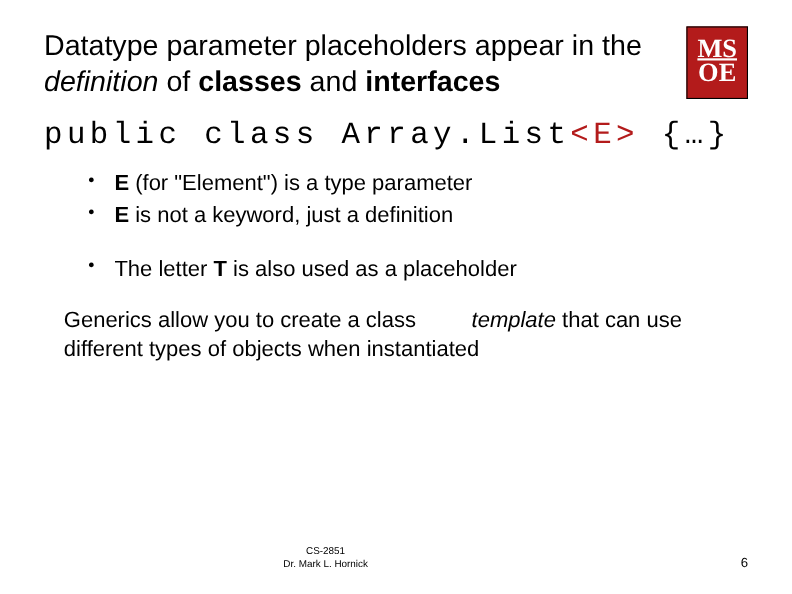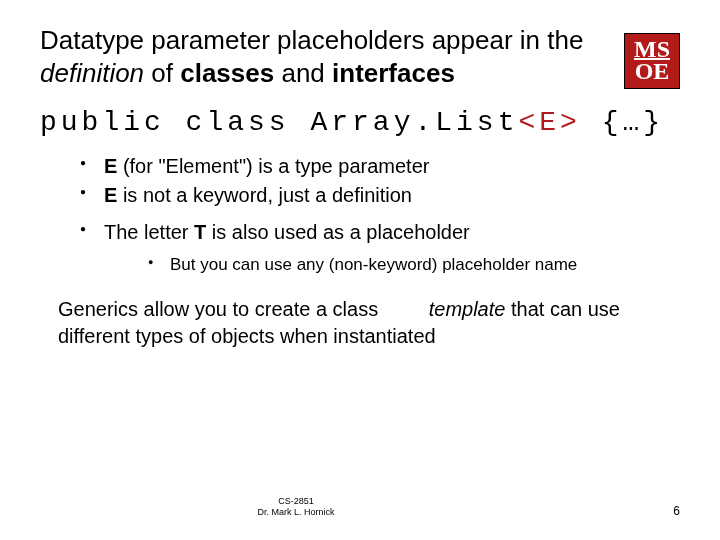--- a/index.html
+++ b/index.html
@@ -21,21 +21,21 @@
   .title {
     font-size: 26px;
     line-height: 1.25;
     font-weight: 400;
     max-width: 560px;
   }
   .title .italic { font-style: italic; }
   .title .bold { font-weight: 700; }
   .logo {
     width: 56px;
-    height: 56px;
+    height: 66px;
     background: #b31b1b;
     border: 1px solid #000;
     display: flex;
     flex-direction: column;
     justify-content: center;
     align-items: center;
     color: #fff;
     font-family: Georgia, 'Times New Roman', serif;
     font-weight: 700;
     line-height: 0.9;
@@ -62,21 +62,21 @@
     line-height: 1.45;
     padding-left: 24px;
   }
   .bullets > li::before {
     content: "●";
     position: absolute;
     left: 0;
     top: 4px;
     font-size: 10px;
   }
-  .bullets > li.gap { margin-top: 8px; }
+  .bullets > li.gap { margin-top: 20px; }
   .bullets .b { font-weight: 700; }
   .subbullets {
     list-style: none;
     margin: 6px 0 0 44px;
   }
   .subbullets > li {
     position: relative;
     font-size: 17px;
     line-height: 1.45;
     padding-left: 22px;
@@ -127,21 +127,20 @@
 
 <div class="code-line">
   <span>public class Array.List</span><span class="hl">&lt;E&gt;</span><span> {…}</span>
 </div>
 
 <ul class="bullets">
   <li><span class="b">E</span><span> (for "Element") is a type parameter</span></li>
   <li><span class="b">E</span><span> is not a keyword, just a definition</span></li>
   <li class="gap"><span>The letter </span><span class="b">T</span><span> is also used as a placeholder</span>
     <ul class="subbullets">
-      <li><span>But you can use any (non-keyword) placeholder name</span></li>
     </ul>
   </li>
 </ul>
 
 <div class="para">
   <span>Generics allow you to create a class </span><span class="italic">template</span><span> that can use different types of objects when instantiated</span>
 </div>
 
 <div class="footer">
   <div>

